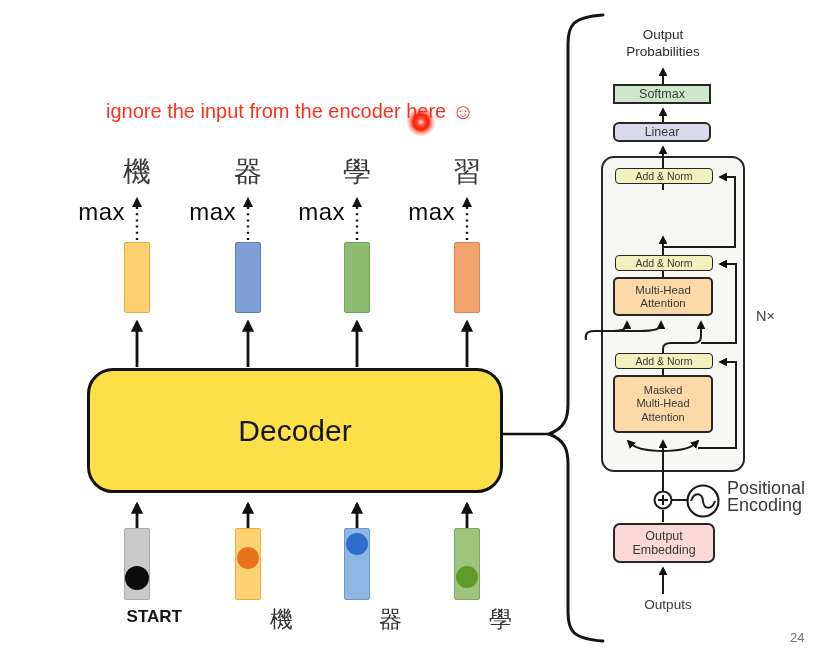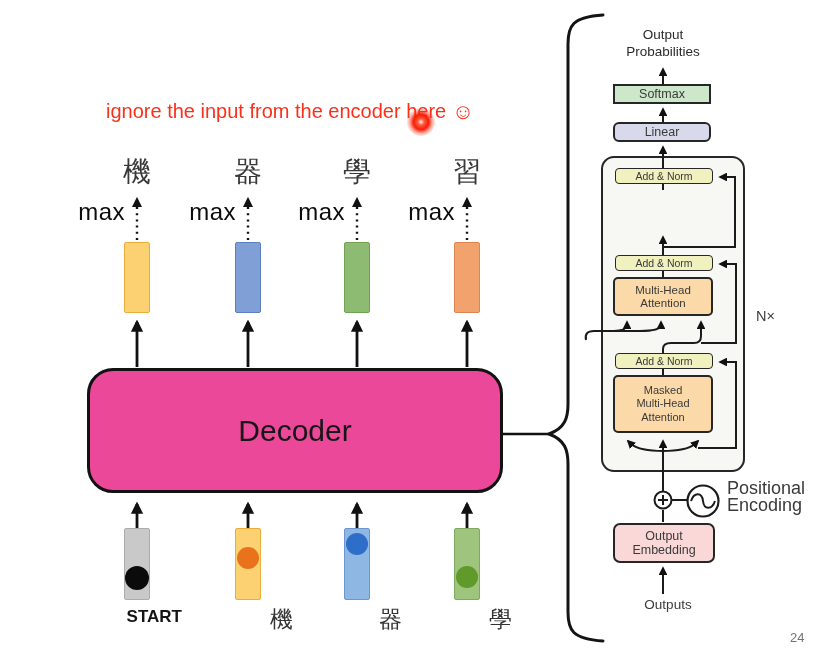--- a/index.html
+++ b/index.html
@@ -12,21 +12,21 @@
            font-family:"DejaVu Serif",serif;z-index:3;}
   .maxlbl{position:absolute;width:50px;top:198px;text-align:right;font-size:24px;font-weight:500;
           color:#0c0c0c;z-index:3;letter-spacing:0.5px;}
   .obar{position:absolute;top:242px;width:26px;height:71px;box-sizing:border-box;border-radius:2px;z-index:3;}
   .ibar{position:absolute;top:528px;width:26px;height:72px;box-sizing:border-box;border-radius:2px;z-index:3;}
   .dot{position:absolute;border-radius:50%;z-index:4;}
   .inlbl{position:absolute;top:604px;width:90px;text-align:right;z-index:3;color:#141414;}
   .inlbl.cjk{font-size:23px;font-family:"DejaVu Serif",serif;color:#333;}
   .inlbl.start{font-size:17px;font-weight:bold;top:607px;}
   #decoder-box{left:87px;top:368px;width:416px;height:125px;box-sizing:border-box;z-index:3;
-    background:#ec4899;border:3.5px solid #121212;border-radius:26px;display:flex;align-items:center;
+    background:#fde047;border:3.5px solid #121212;border-radius:26px;display:flex;align-items:center;
     justify-content:center;font-size:30px;color:#161616;}
   
   #annotation{left:106px;top:99px;z-index:5;font-size:20px;font-weight:500;color:#FB301B;white-space:nowrap;}
   #annotation .smiley{font-size:22px;vertical-align:-1px;}
   #laser{left:407px;top:108px;width:28px;height:28px;z-index:6;border-radius:50%;
     background:radial-gradient(circle,#fff3f0 0%,#ff5a3c 16%,#f71d07 38%,rgba(255,60,30,0.40) 58%,rgba(255,90,60,0) 76%);}
   
   #tf-container{left:601px;top:156px;width:144px;height:316px;box-sizing:border-box;z-index:1;
     background:#F7F7F4;border:2.5px solid #262626;border-radius:13px;}
   .tbox{position:absolute;box-sizing:border-box;z-index:3;border:2px solid #262626;border-radius:5px;

